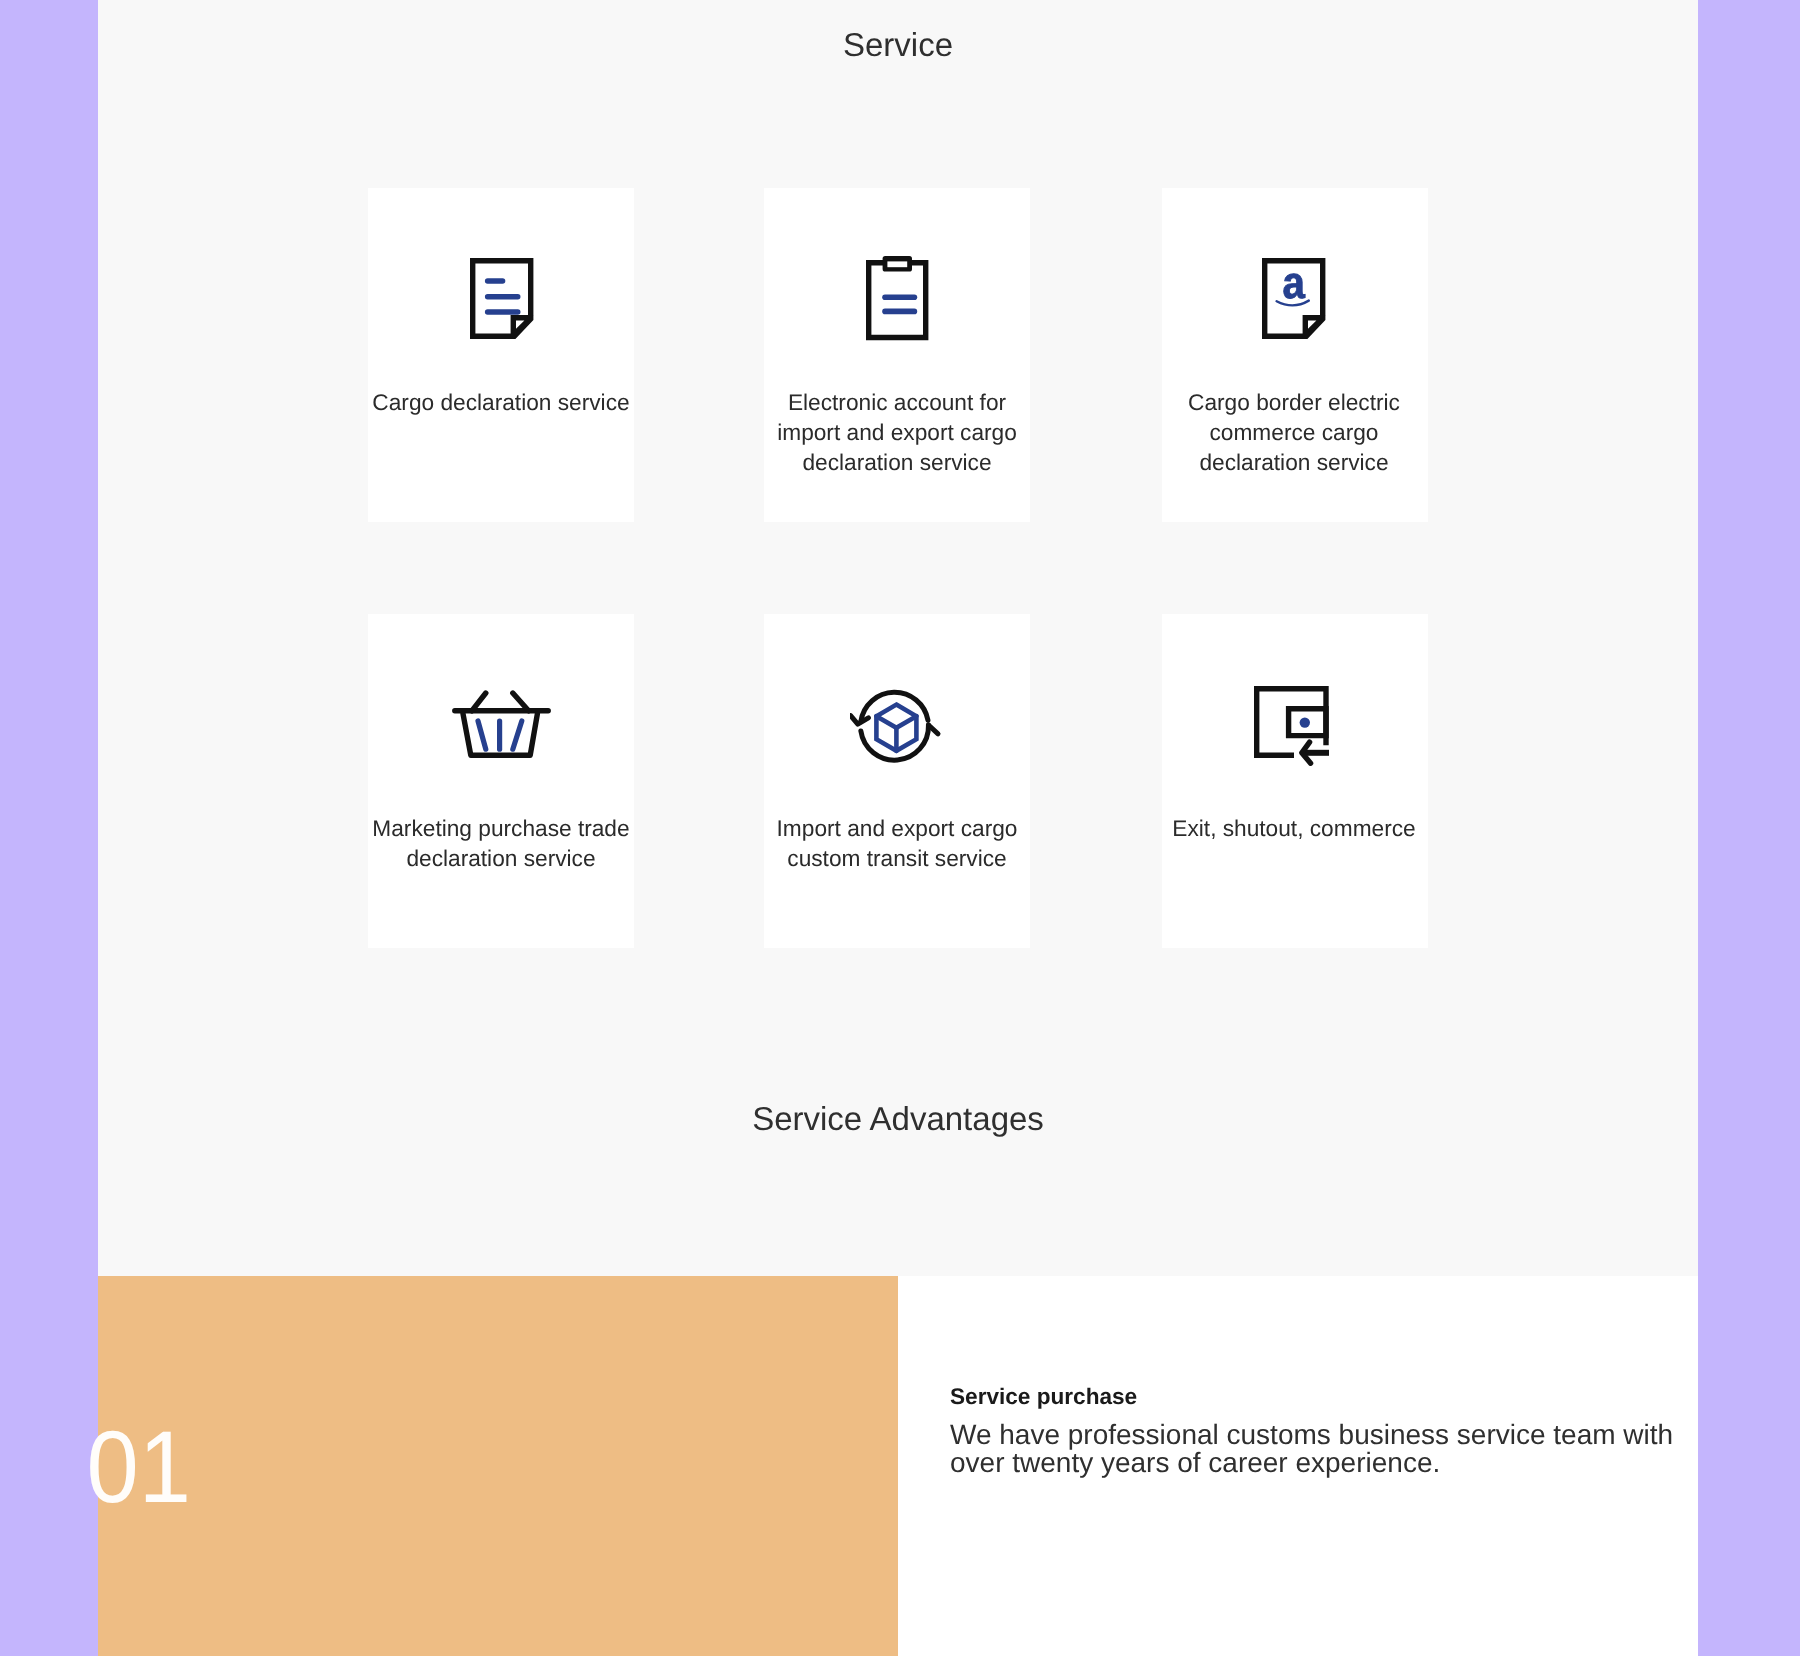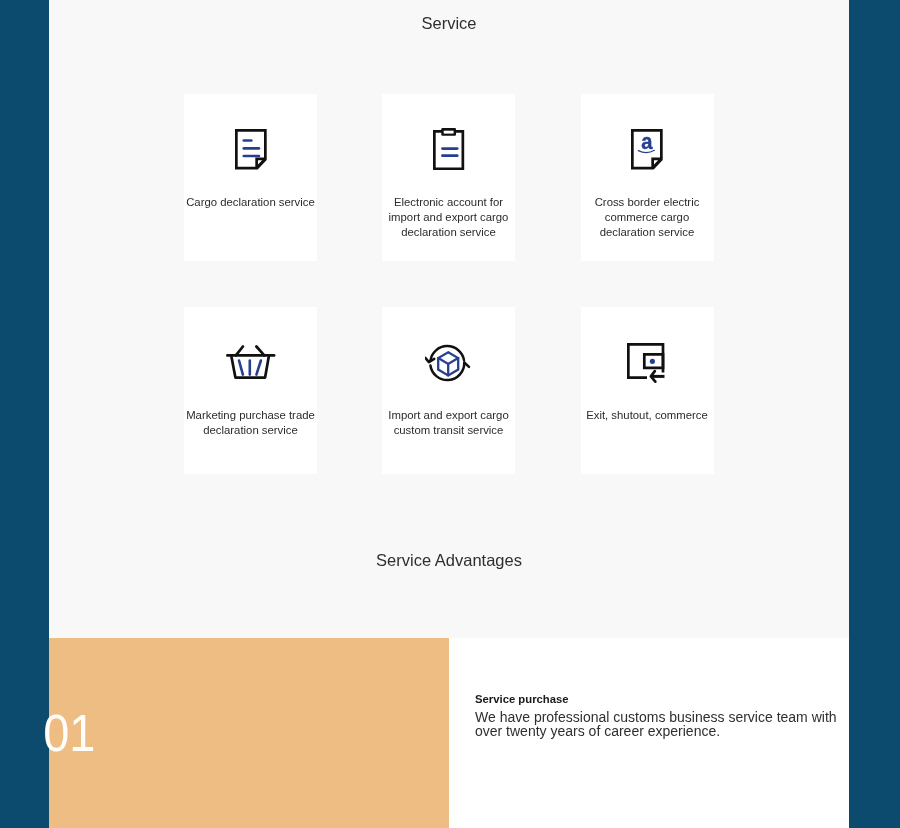--- a/index.html
+++ b/index.html
@@ -4,21 +4,21 @@
 <title>Service</title>
 <style>
   * { box-sizing: border-box; margin:0; padding:0; }
   html, body { width:900px; height:828px; }
   body {
     background:#f5f5f5;
     font-family:"Liberation Sans", sans-serif;
     color:#333333;
 
   }
-  .page { position:relative; width:900px; height:828px; overflow:hidden; background:#0c4a6e; }
+  .page { position:relative; width:900px; height:828px; overflow:hidden; background:#c4b5fd; }
   .content { position:absolute; left:49px; top:0; width:800px; height:828px; background:#f8f8f8; }
 
   .sec-title { position:absolute; left:0; width:800px; text-align:center;
      font-size:16.5px; font-weight:400; color:#2f2f2f; line-height:20px; }
   .sec-title.service { top:12.9px; }
   .sec-title.adv { top:550px; }
 
   .card { position:absolute; width:133px; height:167px; background:#ffffff; }
   .icon-wrap { position:absolute; left:0; top:0; width:133px; height:100px; }
   .icon-wrap svg { position:absolute; }
@@ -72,21 +72,21 @@
     </div>
     <div class="card" style="left:531.5px; top:94px;">
       <div class="icon-wrap">
 <svg width="32" height="41" viewBox="0 0 32 41" style="left:50.6px;top:34.8px">
   <path fill="#111111" fill-rule="evenodd" d="M0 0 H31.7 V31.0 L22.7 40.5 H0 Z M2.7 2.7 V37.8 H21.6 L29 30.0 V2.7 Z"></path>
   <path fill="#111111" fill-rule="evenodd" d="M20.3 28.5 H31.7 L20.3 40.3 Z M23.0 31.2 V35.4 L27.2 31.2 Z"></path>
   <text x="15.85" y="20.0" font-family="Liberation Sans, sans-serif" font-size="22.5" font-weight="700" fill="#26408f" stroke="#26408f" stroke-width="0.45" text-anchor="middle" textLength="11.2" lengthAdjust="spacingAndGlyphs">a</text>
   <path d="M7.3 21.6 Q15.6 25.9 23.4 21.3" fill="none" stroke="#26408f" stroke-width="1.2" stroke-linecap="round"></path>
 </svg>
       </div>
-      <div class="card-label">Cross border electric commerce cargo declaration service</div>
+      <div class="card-label">Cargo border electric commerce cargo declaration service</div>
     </div>
     <div class="card" style="left:333px; top:307px;">
       <div class="icon-wrap">
 <svg width="47" height="43" viewBox="0 0 47 43" style="left:43.1px;top:35.5px">
   <g stroke="#111111" stroke-width="2.5" fill="none" stroke-linecap="round" stroke-linejoin="round">
     <path d="M5.42 17.73 A17.0 17.0 0 0 1 38.99 17.15"></path>
     <path d="M39.24 19.51 A17.0 17.0 0 0 1 5.42 22.47"></path>
     <path d="M0.3 14.8 L3.9 19.1 L9.2 15.9"></path>
     <path d="M39.24 19.51 L44.0 23.9"></path>
   </g>

